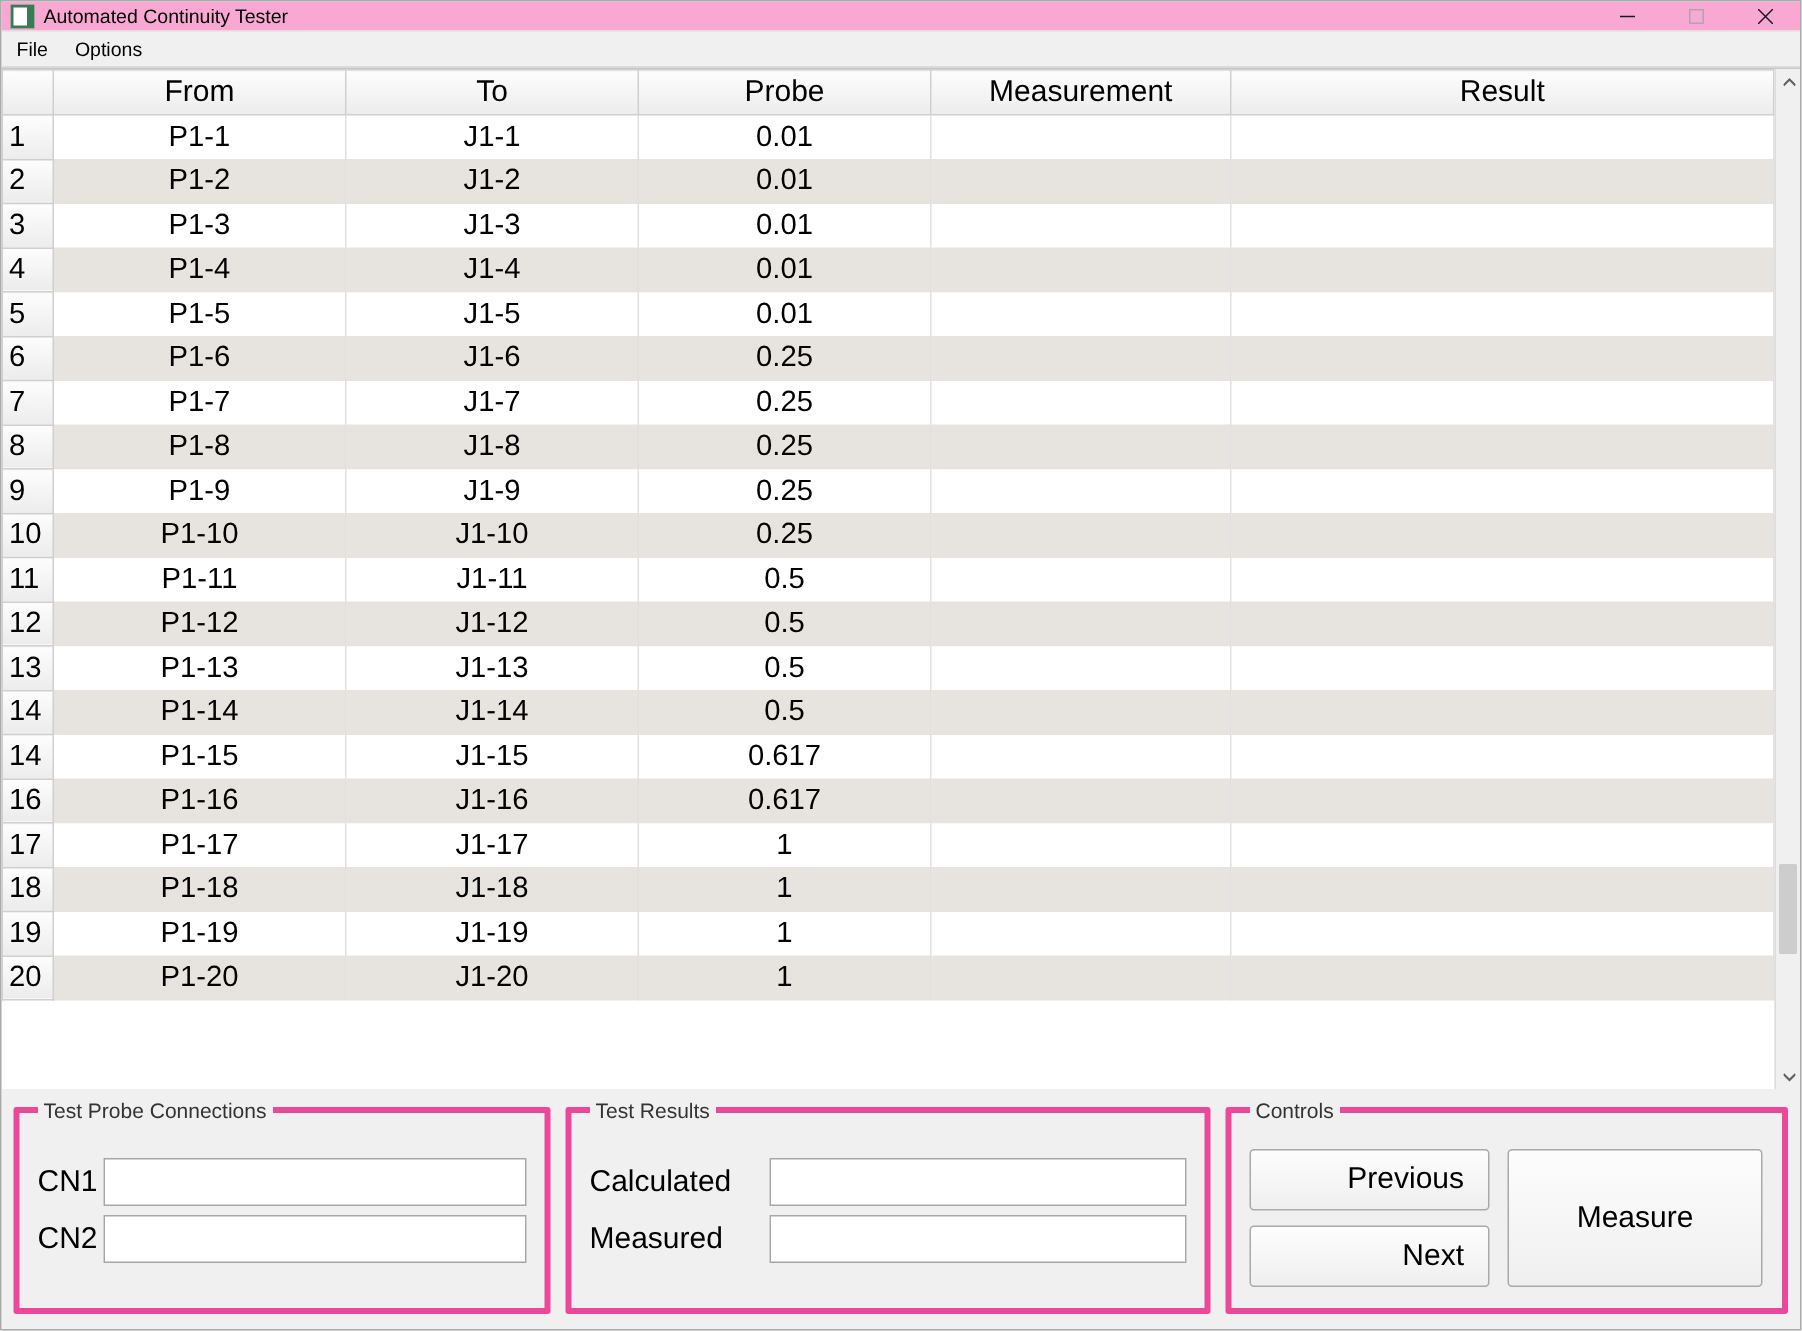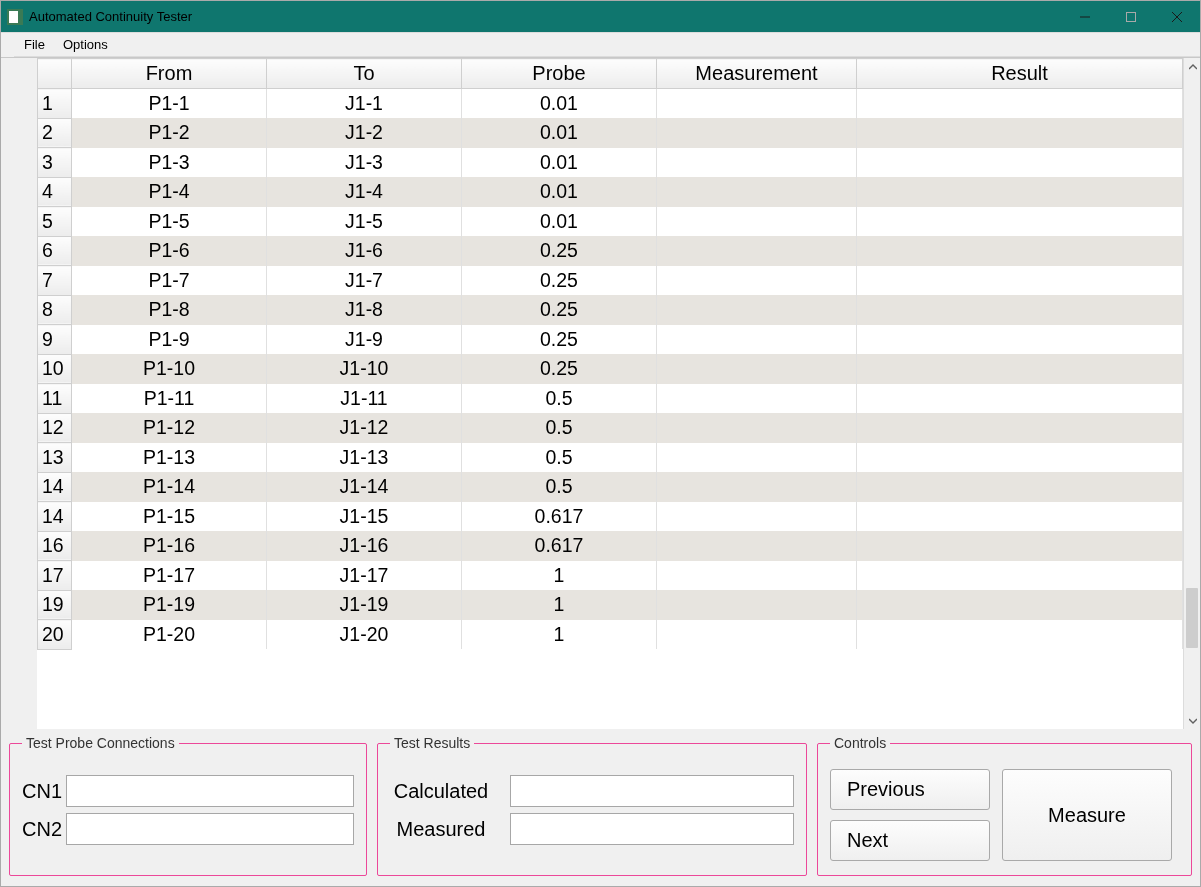--- a/index.html
+++ b/index.html
@@ -10,22 +10,22 @@
       width: 1201px;
       height: 887px;
       overflow: hidden;
       display: flex;
       flex-direction: column;
       border: 1px solid #aaa;
     }
     .titlebar {
       display: flex;
       align-items: center;
-      background: #0f766e;
-      height: 32px;
+      background: #f9a8d4;
+      height: 20px;
       padding-left: 6px;
       border-bottom: 1px solid #ddd;
       color: #000;
     }
     .titlebar-icon {
       width: 16px; height: 16px;
       margin-right: 6px;
       display: inline-block;
       border: 2px solid #3a7a55;
       border-right-width: 5px;
@@ -46,38 +46,36 @@
 
     .menubar {
       display: flex;
       gap: 6px;
       background: #f0f0f0;
       padding: 2px 4px;
       height: 24px;
       align-items: center;
       font-size: 13px;
       border-bottom: 1px solid #dcdcdc;
-      margin-left: 13px;
     }
     .menu-item {
       padding: 2px 6px;
     }
 
     .content {
       flex: 1;
       display: flex;
       position: relative;
       overflow: hidden;
       border-top: 1px solid #c8c8c8;
     }
     .table-wrap {
       flex: 1;
       overflow: hidden;
       background: #fff;
-      margin-left: 36px;
     }
     table {
       border-collapse: collapse;
       width: 100%;
       font-size: 19.5px;
     }
     thead th {
       background: linear-gradient(#fdfdfd, #ececec);
       border: 1px solid #cfcfcf;
       font-weight: 400;
@@ -130,33 +128,33 @@
       border-radius: 1px;
     }
 
     .bottom-panel {
       display: flex;
       gap: 10px;
       padding: 6px 8px 10px 8px;
       background: #f0f0f0;
     }
     fieldset {
-      border: 1px solid #ec4899;
+      border: 4px solid #ec4899;
       border-radius: 2px;
       padding: 18px 12px 14px 12px;
       font-size: 14px;
     }
     legend { font-size: 14px; padding: 0 4px; color: #333; }
     .fs-probe { flex: 0 0 358px; }
     .fs-results { flex: 0 0 430px; }
     .fs-controls { flex: 1; }
     .field-row { display: flex; align-items: center; margin: 6px 0; }
     .field-row label {
       font-size: 20px;
-      text-align: center;
+      text-align: left;
       padding-right: 18px;
     }
     .fs-probe .field-row label { width: 44px; }
     .fs-results .field-row label { width: 120px; }
     .field-row input[type=text] {
       flex: 1;
       height: 32px;
       font-size: 18px;
       padding: 2px 6px;
       border: 1px solid #a7a7a7;
@@ -169,21 +167,21 @@
       height: 100%;
     }
     .stack { display: flex; flex-direction: column; gap: 10px; }
     .btn {
       min-width: 160px;
       padding: 8px 16px;
       font-size: 20px;
       background: linear-gradient(#fdfdfd, #efefef);
       border: 1px solid #a9a9a9;
       border-radius: 3px;
-      text-align: left;
+      text-align: right;
       cursor: pointer;
     }
     .btn-big {
       min-width: 170px;
       display: flex;
       align-items: center;
       justify-content: center;
     }
   </style>
 </head>
@@ -369,20 +367,28 @@
           </tr>
           <tr>
             <td class="row-head">17</td>
             <td>P1-17</td>
             <td>J1-17</td>
             <td>1</td>
             <td></td>
             <td></td>
           </tr>
           <tr>
+            <td class="row-head">18</td>
+            <td>P1-18</td>
+            <td>J1-18</td>
+            <td>1</td>
+            <td></td>
+            <td></td>
+          </tr>
+          <tr>
             <td class="row-head">19</td>
             <td>P1-19</td>
             <td>J1-19</td>
             <td>1</td>
             <td></td>
             <td></td>
           </tr>
           <tr>
             <td class="row-head">20</td>
             <td>P1-20</td>

